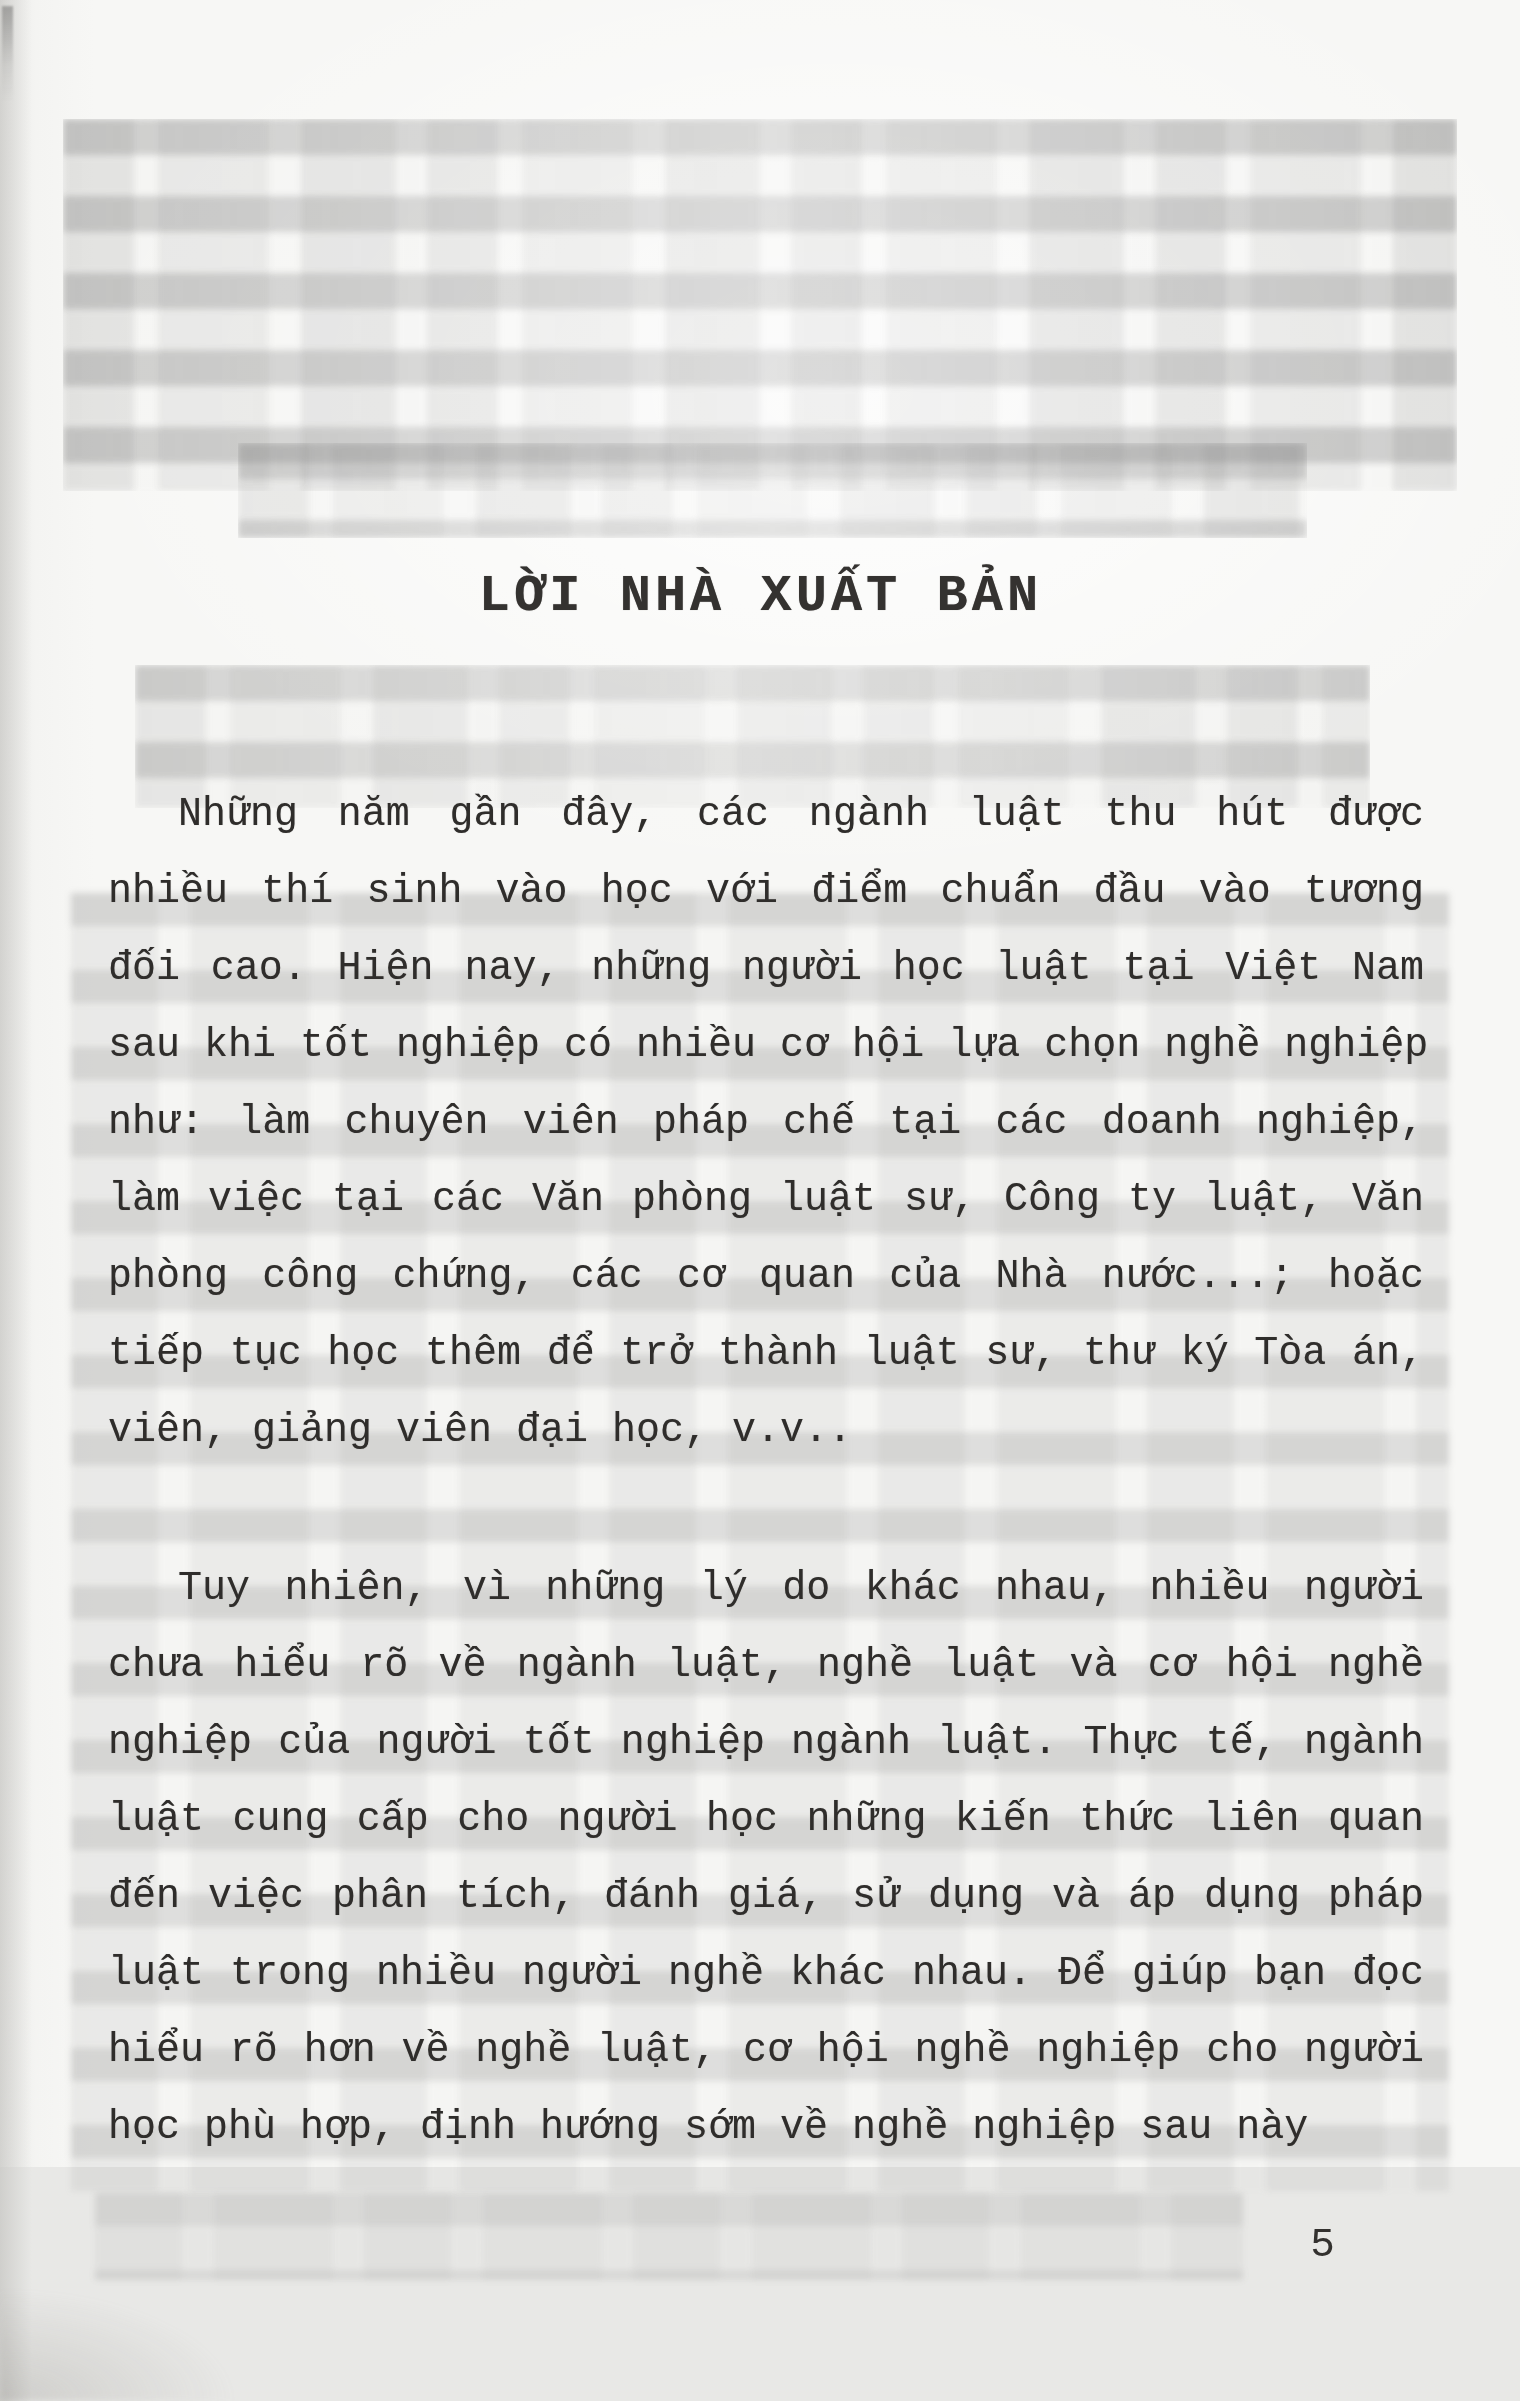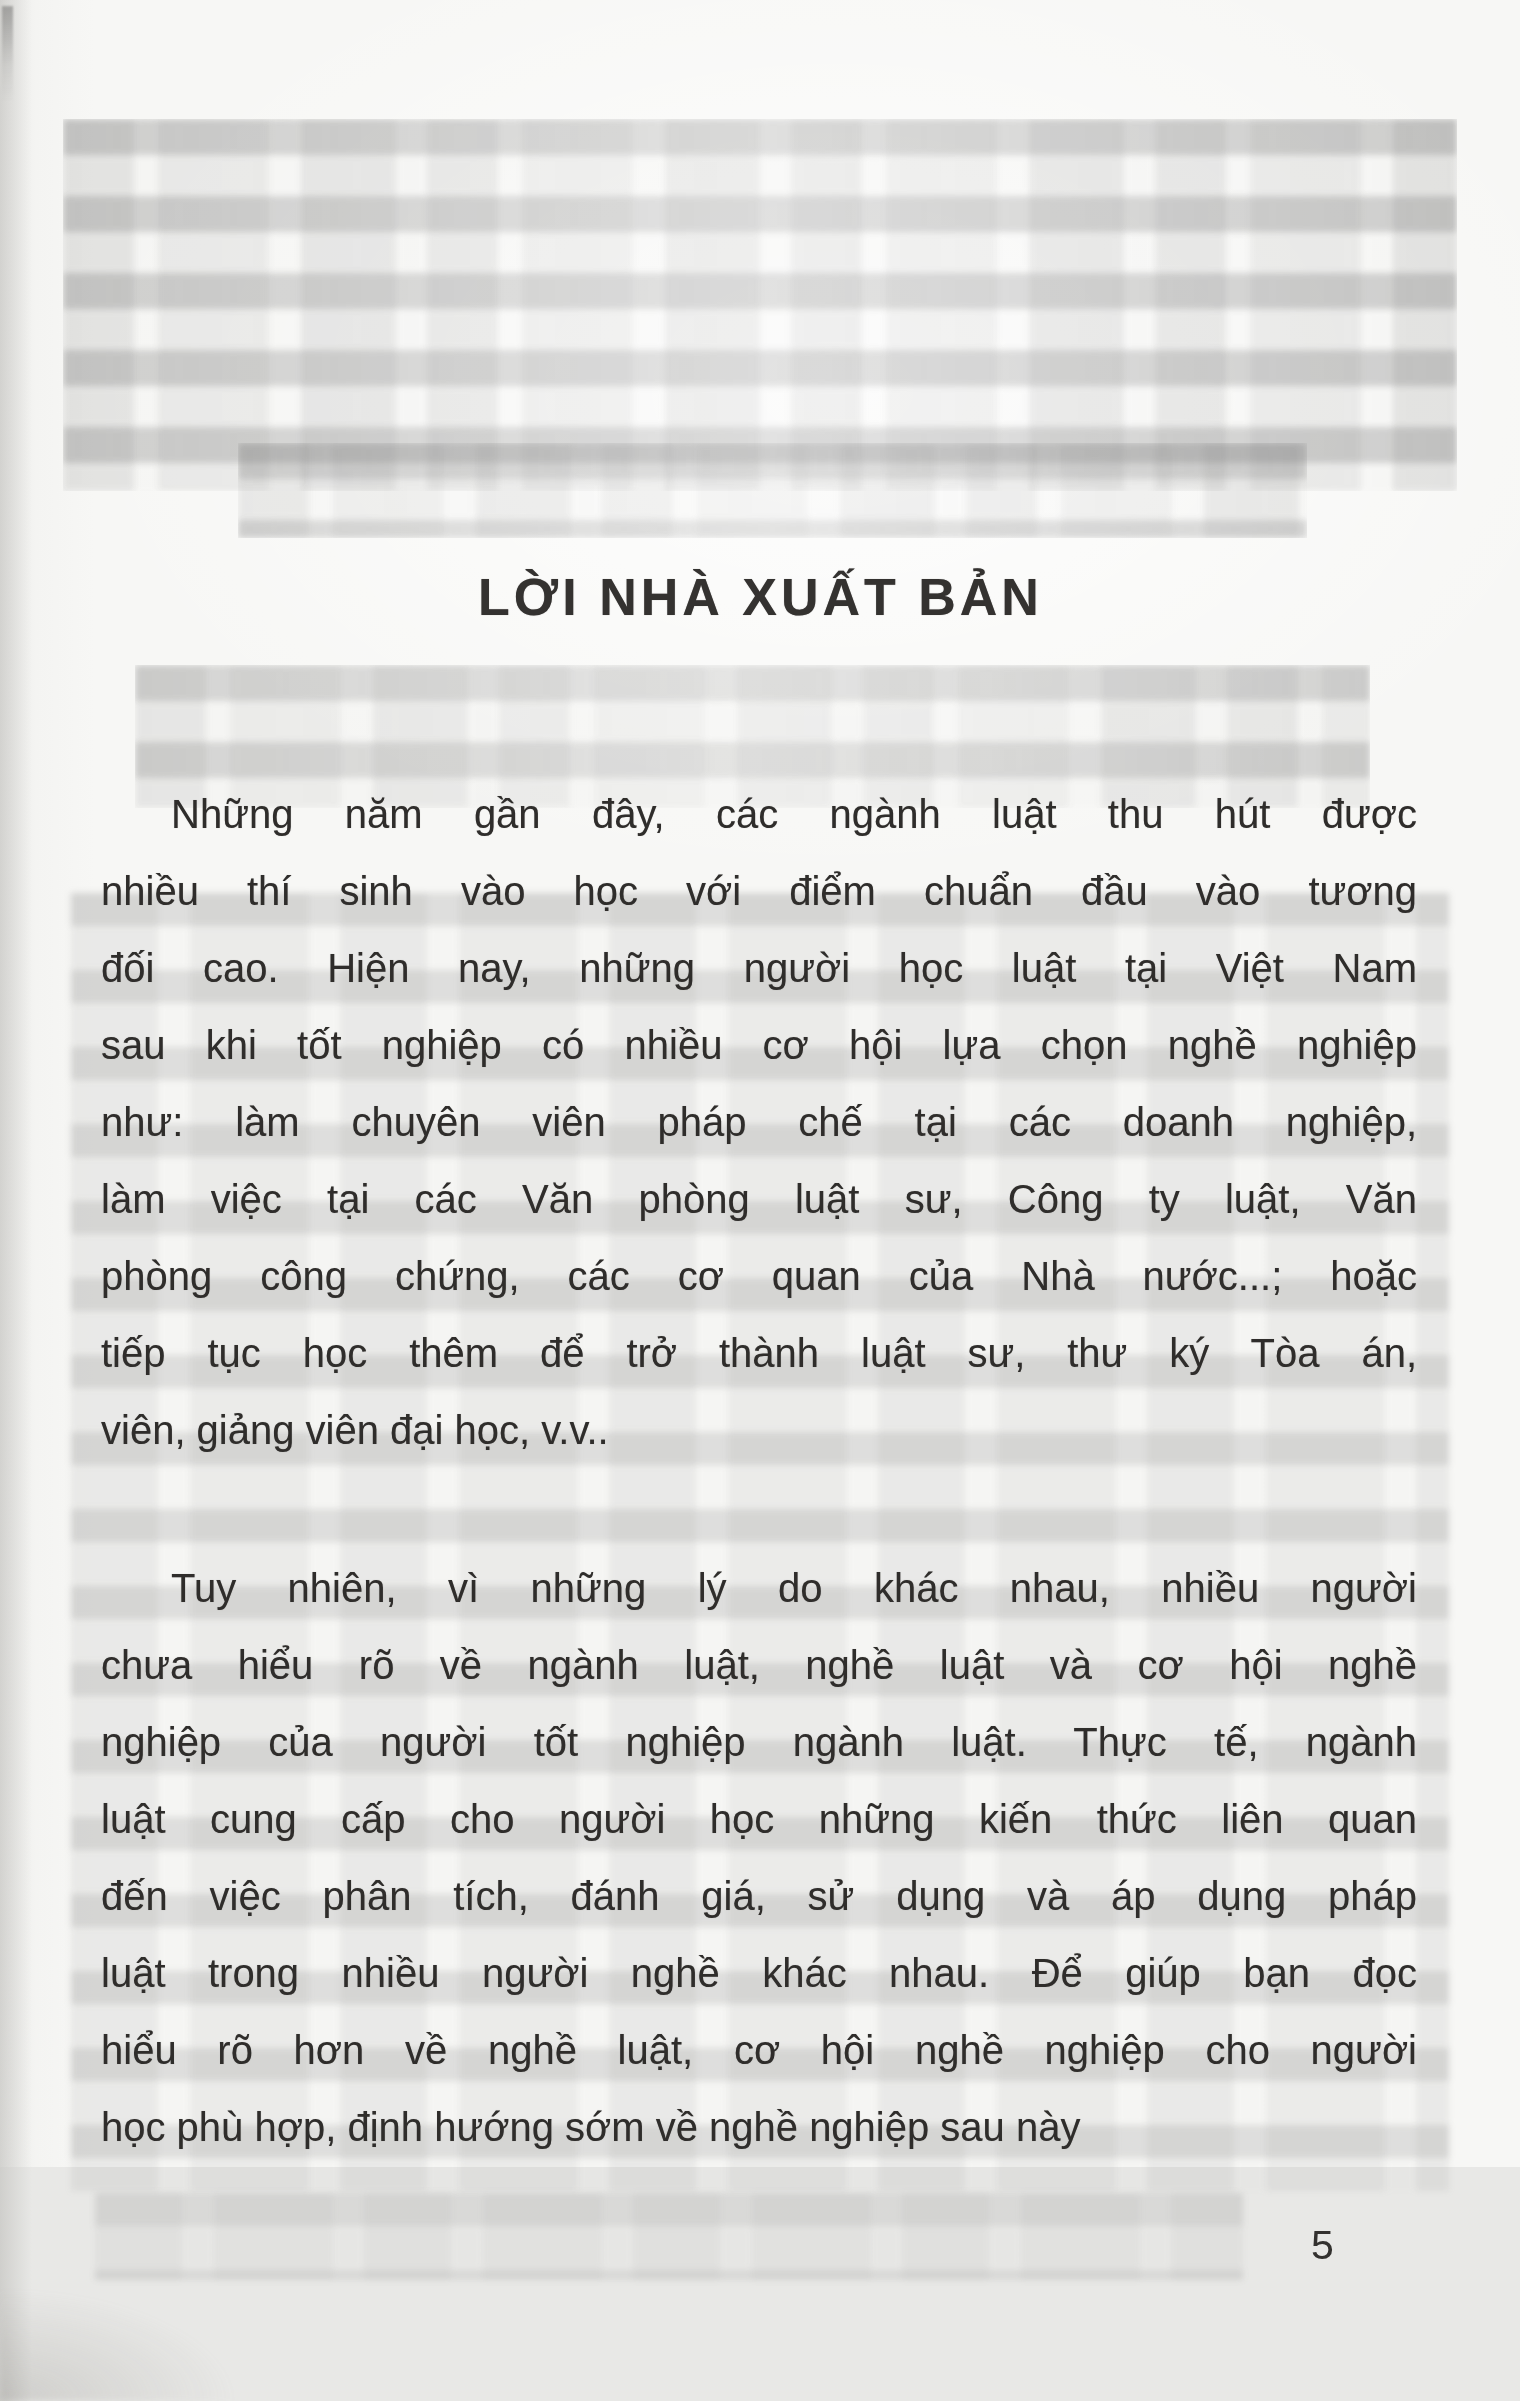--- a/index.html
+++ b/index.html
@@ -11,21 +11,21 @@
     background: #e8e8e6;
   }
   .page {
     position: relative;
     width: 1521px;
     height: 2167px;
     background:
       radial-gradient(ellipse 1108px 713px at 55% 18%, rgba(255,255,255,0.9), rgba(255,255,255,0) 70%),
       linear-gradient(90deg, #ececea 0px, #f4f4f2 36px, #f7f7f5 95px, #f7f7f5 1521px),
       #f6f6f4;
-    font-family: Liberation Sans, sans-serif;
+    font-family: Liberation Mono, monospace;
     color: #2f2d2b;
   }
   
   .corner-mark {
     position: absolute;
     left: 1.6px; top: 6.3px;
     width: 11px; height: 95px;
     background: linear-gradient(180deg, rgba(90,90,90,0.45), rgba(120,120,120,0.12) 60%, rgba(120,120,120,0));
     border-top: 2.4px solid rgba(80,80,80,0.4);
     filter: blur(0.8px);
@@ -74,21 +74,21 @@
     width: 1521px;
     text-align: center;
     font-size: 52px;
     font-weight: bold;
     letter-spacing: 4px;
     color: #343230;
     text-shadow: 0 0 0.8px rgba(52,50,48,0.55);
   }
   .text-block {
     position: absolute;
-    left: 101px;
+    left: 108px;
     width: 1316px;
   }
   .para-1 { top: 776px; }
   .para-2 { top: 1550px; }
   .text-line {
     display: block;
     width: 1316px;
     height: 77px;
     line-height: 77px;
     font-size: 40px;

